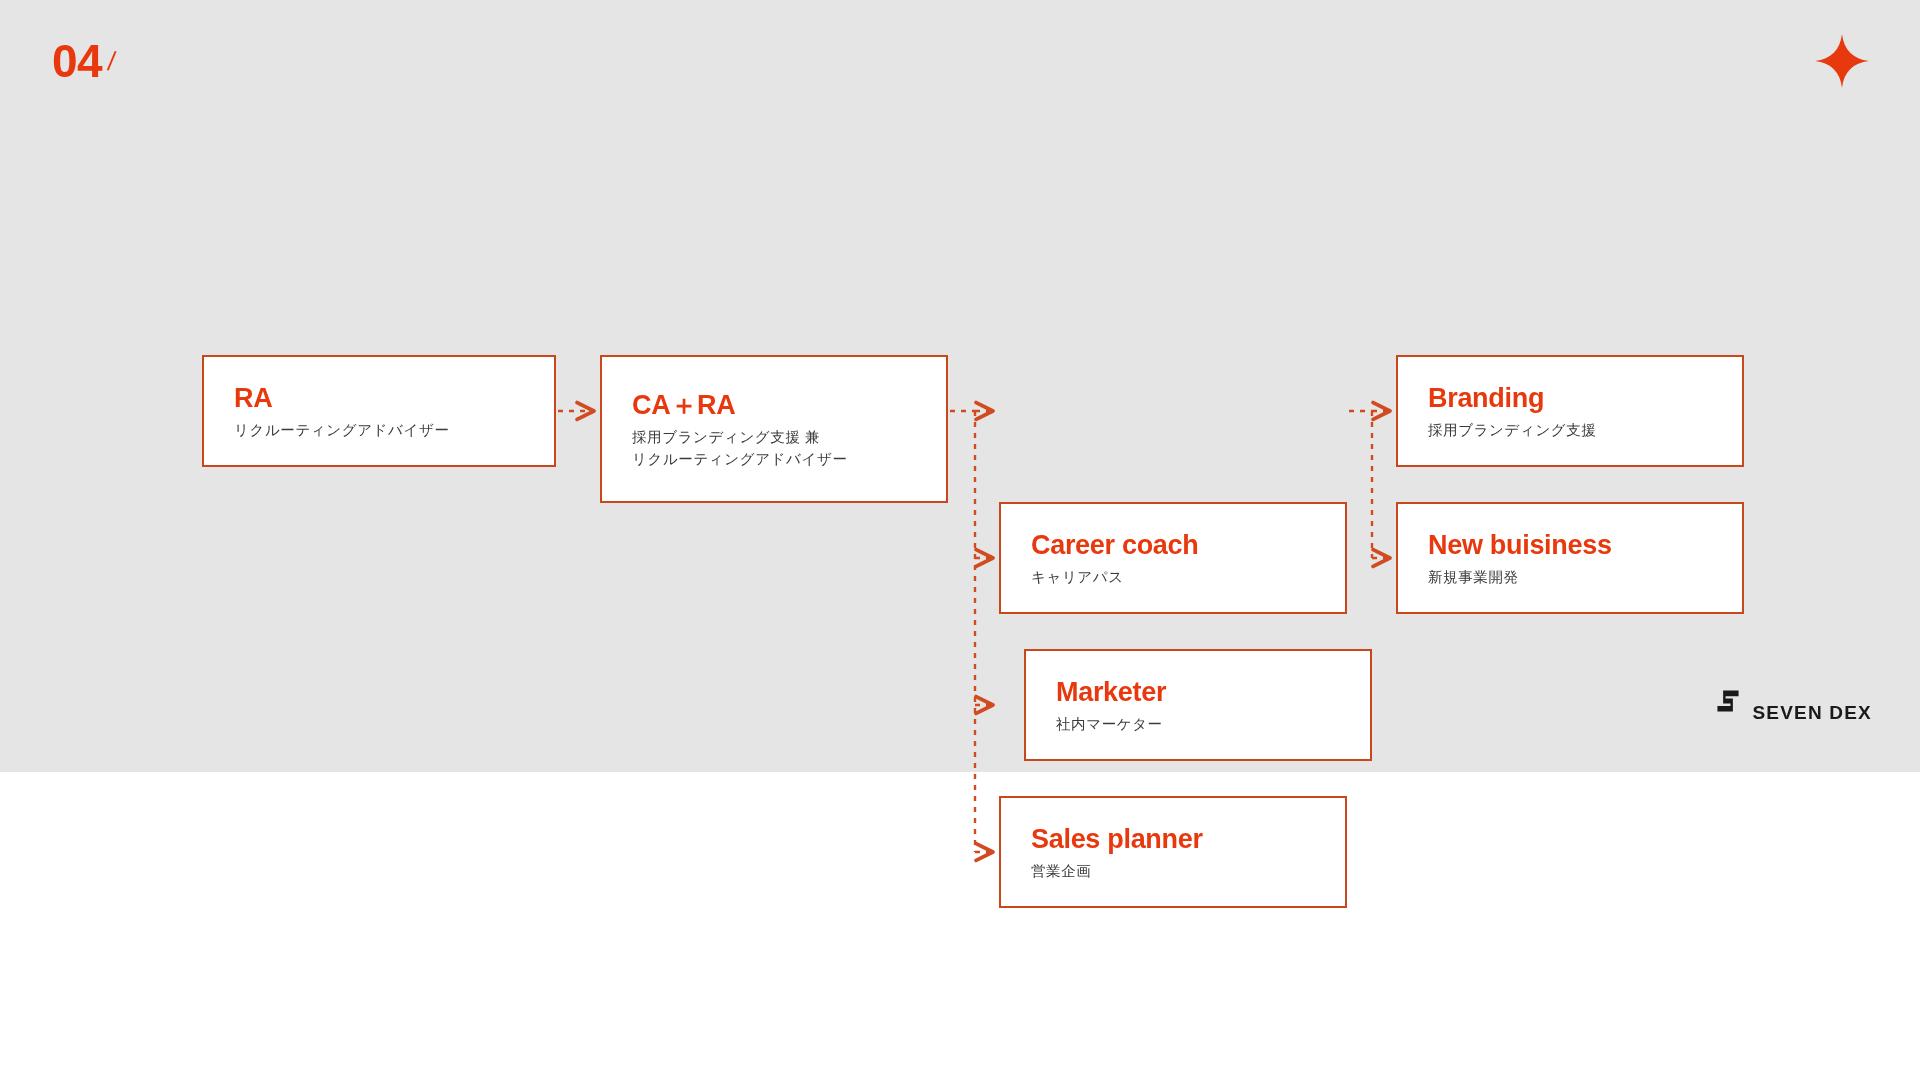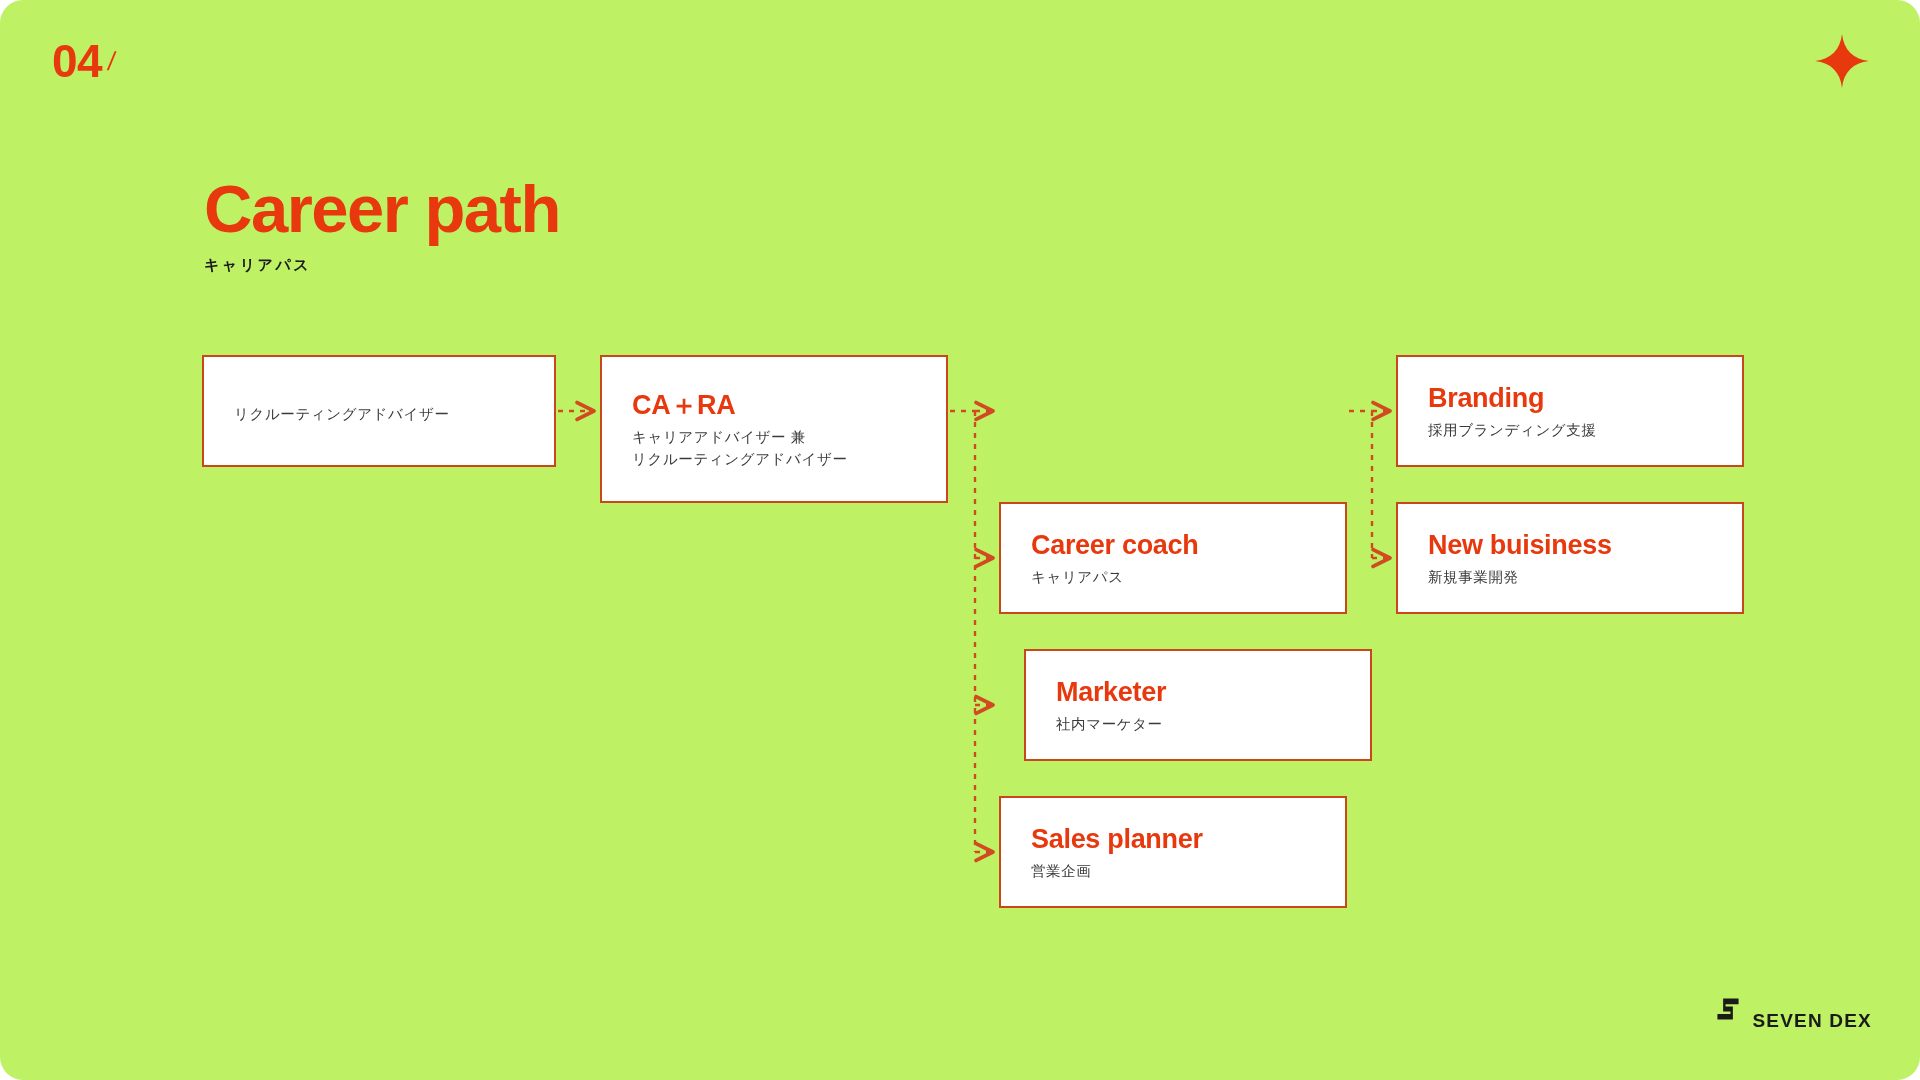--- a/index.html
+++ b/index.html
@@ -8,23 +8,22 @@
     width: 1920px;
     height: 1080px;
     background: #ffffff;
     font-family: "Liberation Sans", "DejaVu Sans", sans-serif;
     overflow: hidden;
   }
 
   #slide {
     position: relative;
     width: 1920px;
-    height: 1080px;
-    background: #bef264;
-    border-radius: 23px;
+    height: 772px;
+    background: #e5e5e5;
   }
 
   
   .page-num {
     position: absolute;
     left: 52px;
     top: 38px;
     display: flex;
     align-items: flex-start;
     gap: 6px;
@@ -144,24 +143,20 @@
     <span class="page-num-value">04</span>
     <span class="page-num-slash">/</span>
   </div>
 
   <div class="sparkle">
     <svg viewBox="0 0 100 100" width="56" height="56" aria-hidden="true">
       <path d="M50 2 C53 30 70 47 98 50 C70 53 53 70 50 98 C47 70 30 53 2 50 C30 47 47 30 50 2 Z" fill="#E8380D"></path>
     </svg>
   </div>
 
-  <div class="title-block">
-    <div class="title-main">Career path</div>
-    <div class="title-sub">キャリアパス</div>
-  </div>
 
   <div id="diagram">
     <svg id="connectors" viewBox="0 0 1920 1080">
       <defs>
         <marker id="arrow" markerWidth="9" markerHeight="9" refX="7.2" refY="4.5" orient="auto" markerUnits="strokeWidth">
           <path d="M1,1 L8,4.5 L1,8" fill="none" stroke="#D14A20" stroke-width="1.6" stroke-linecap="round" stroke-linejoin="round"></path>
         </marker>
       </defs>
       <g stroke="#D14A20" stroke-width="2.4" fill="none" stroke-dasharray="5 6" stroke-linecap="butt">
 
@@ -176,26 +171,27 @@
         <line x1="975" y1="852" x2="991" y2="852" marker-end="url(#arrow)"></line>
 
         <line x1="1349" y1="411" x2="1372" y2="411"></line>
         <line x1="1372" y1="411" x2="1372" y2="558"></line>
         <line x1="1372" y1="411" x2="1388" y2="411" marker-end="url(#arrow)"></line>
         <line x1="1372" y1="558" x2="1388" y2="558" marker-end="url(#arrow)"></line>
       </g>
     </svg>
 
     <div class="node" style="left:202px; top:355px; width:354px; height:112px;">
+      <div class="node-title">RA</div>
       <div class="node-desc">リクルーティングアドバイザー</div>
     </div>
 
     <div class="node" style="left:600px; top:355px; width:348px; height:148px;">
       <div class="node-title">CA＋RA</div>
-      <div class="node-desc" style="white-space:pre-line;">キャリアアドバイザー 兼
+      <div class="node-desc" style="white-space:pre-line;">採用ブランディング支援 兼
 リクルーティングアドバイザー</div>
     </div>
 
 
     <div class="node" style="left:999px; top:502px; width:348px; height:112px;">
       <div class="node-title">Career coach</div>
       <div class="node-desc">キャリアパス</div>
     </div>
 
     <div class="node" style="left:1024px; top:649px; width:348px; height:112px;">

